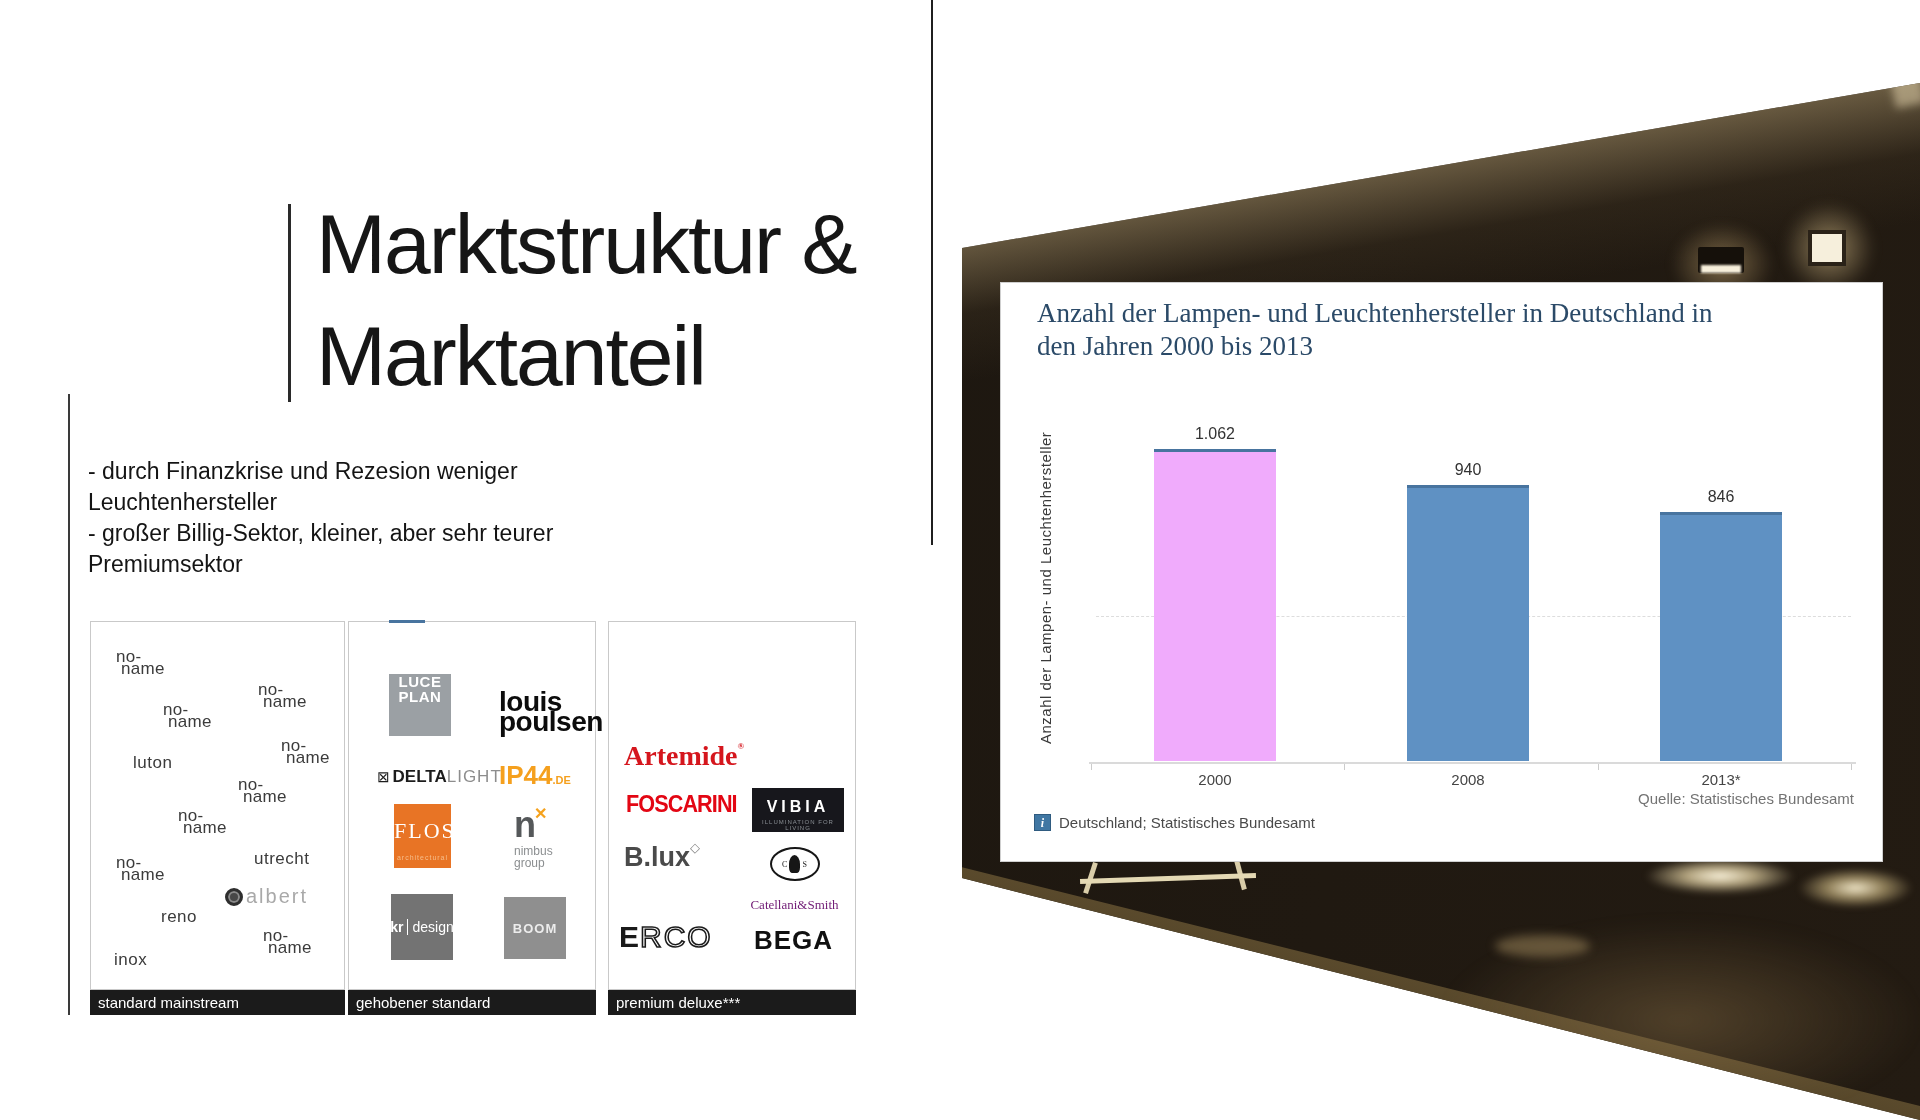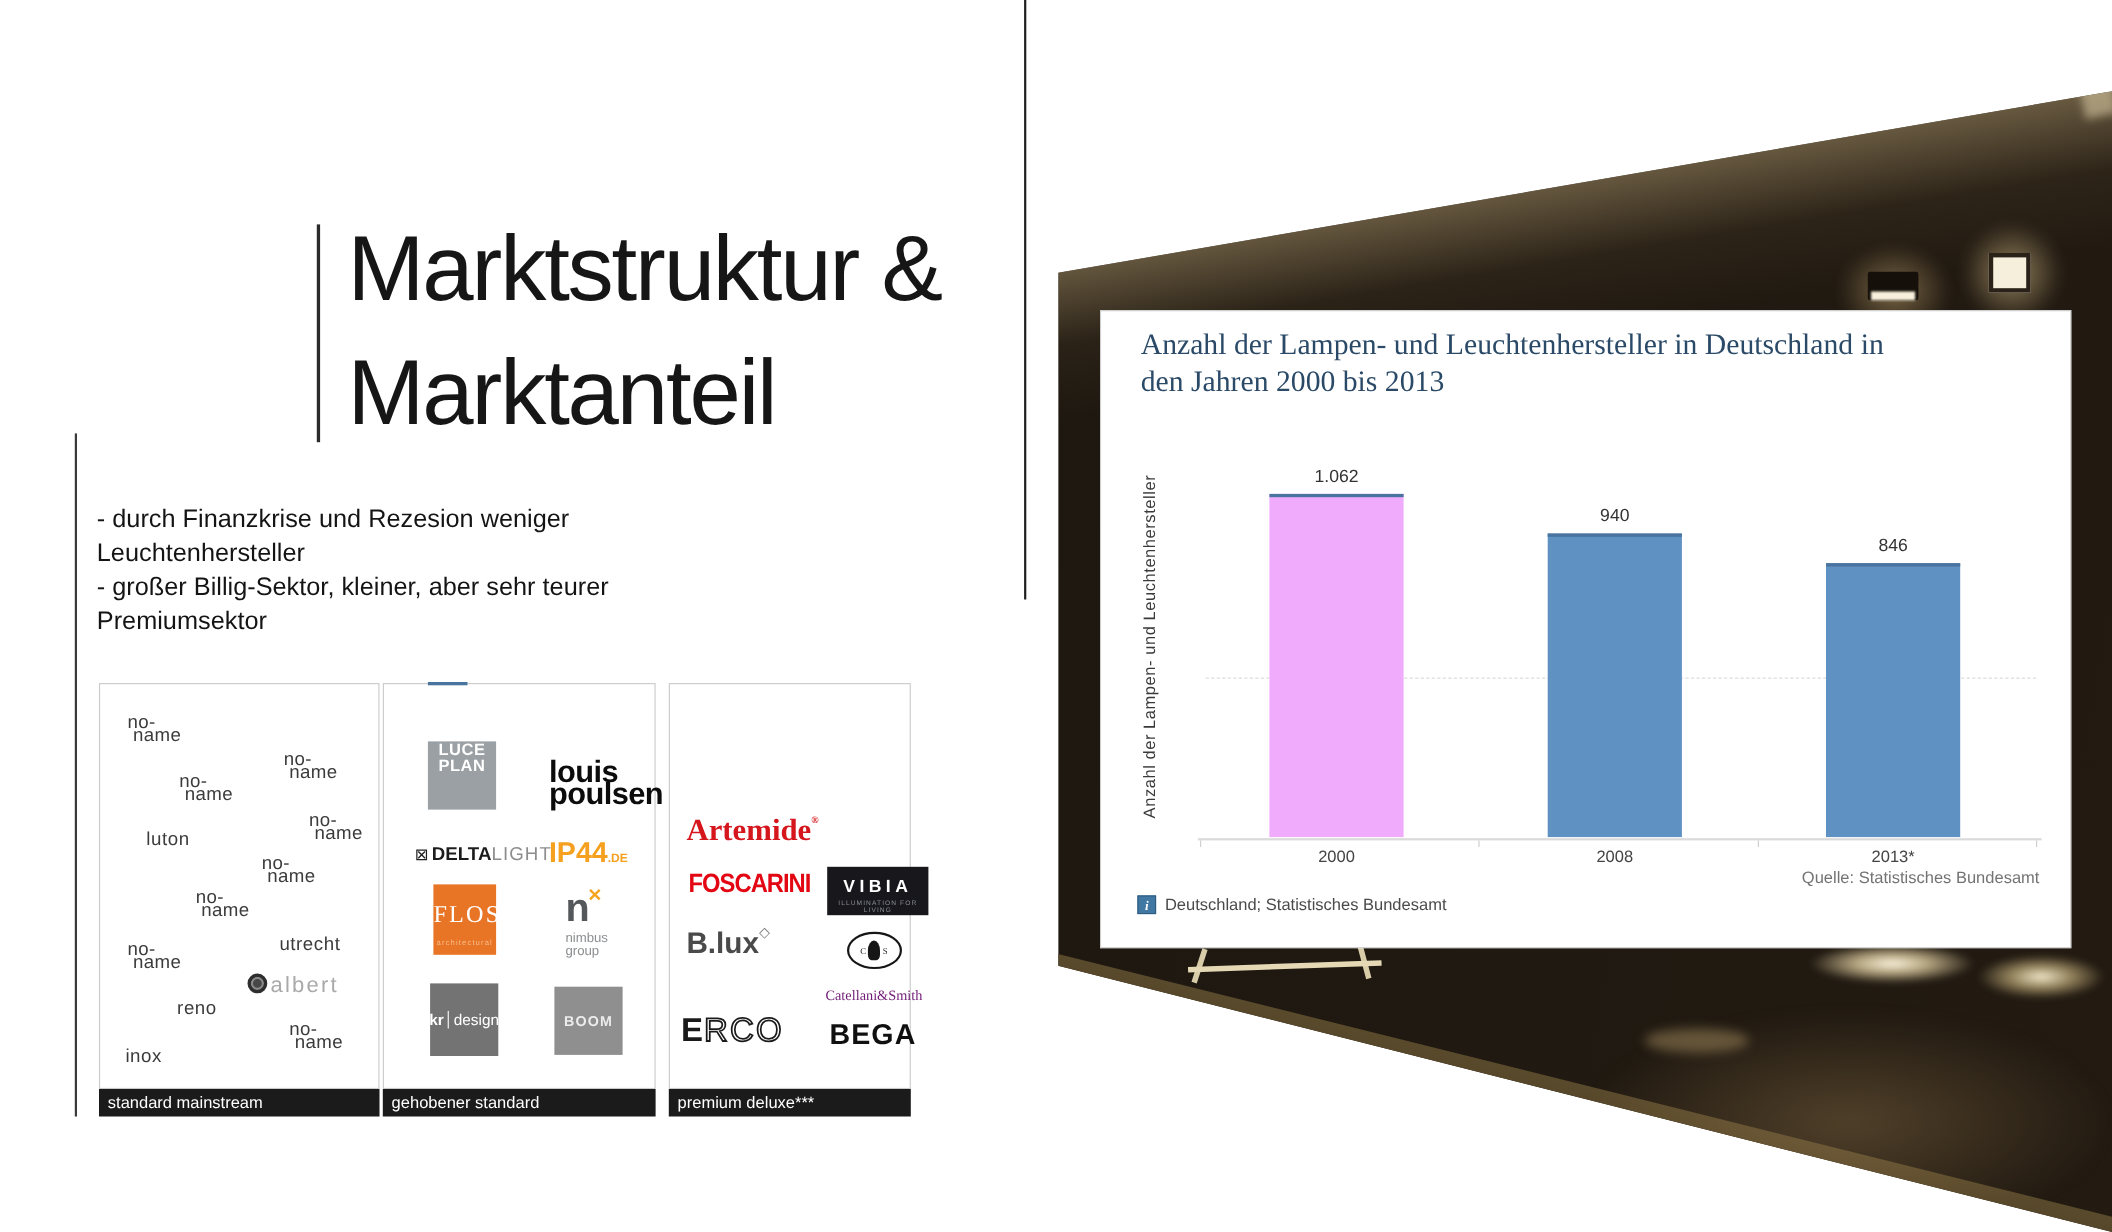--- a/index.html
+++ b/index.html
@@ -14,26 +14,26 @@
                font-weight:500;letter-spacing:-2px;color:#161616;}
   .rule-left{left:68px;top:394px;width:2px;height:621px;background:#3a3a3a;}
   .bullets{left:88px;top:456px;width:600px;font-size:23px;line-height:31px;color:#141414;}
 
   
   .panel{top:621px;height:394px;}
   .panel-body{position:absolute;left:0;top:0;right:0;height:369px;background:#fff;
               border:1px solid #c9c9c9;box-sizing:border-box;}
   .panel-footer{position:absolute;left:0;top:369px;right:0;height:25px;background:#1b1b1b;
                 color:#fff;font-size:15px;line-height:25px;padding-left:8px;box-sizing:border-box;}
-  .p1{left:90px;width:255px;} .p2{left:348px;width:248px;border-radius:12px;} .p3{left:608px;width:220px;}
+  .p1{left:90px;width:255px;} .p2{left:348px;width:248px;border-radius:12px;} .p3{left:608px;width:248px;}
 
   .nn{position:absolute;font-size:17px;line-height:11.5px;color:#3b3b3b;letter-spacing:0.3px;}
   .nn .l2{margin-left:5px;}
   .brand-word{position:absolute;font-size:17px;color:#3b3b3b;letter-spacing:0.5px;}
-  .albert{position:absolute;display:flex;align-items:flex-start;gap:3px;}
+  .albert{position:absolute;display:flex;align-items:center;gap:3px;}
   .albert-circle{width:18px;height:18px;border-radius:50%;background:#474747;
                  border:3px solid #2e2e2e;box-sizing:border-box;box-shadow:inset 0 0 0 2px #8a8a8a;}
   .albert-text{font-size:20px;color:#a9a9a9;letter-spacing:2px;}
 
   
   .logo{position:absolute;}
   .luceplan{width:62px;height:62px;background:#9ba0a4;color:#fff;text-align:center;
             font-weight:700;font-size:15px;line-height:15px;letter-spacing:0.5px;}
   .luceplan .bar{display:block;width:36px;height:10px;background:#fff;margin:9px auto 6px;}
   .lp-text{font-weight:700;font-size:28px;line-height:20px;color:#0c0c0c;letter-spacing:-0.5px;}

